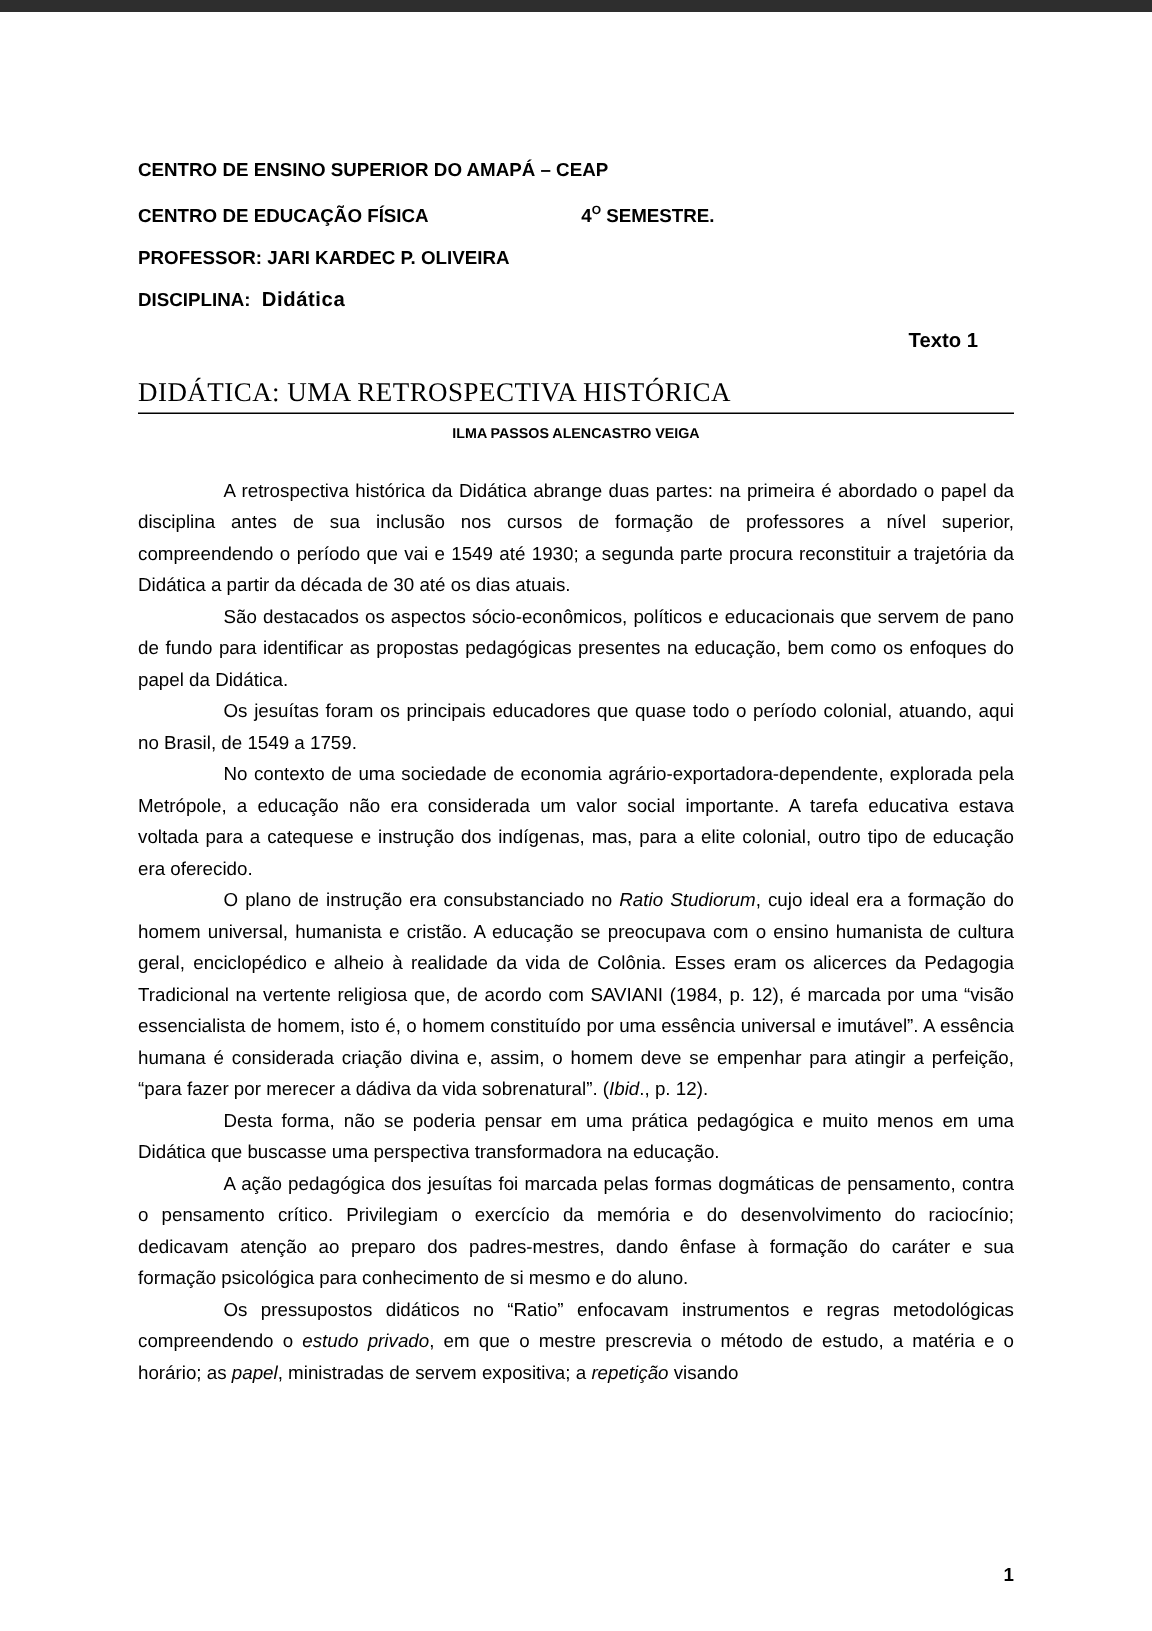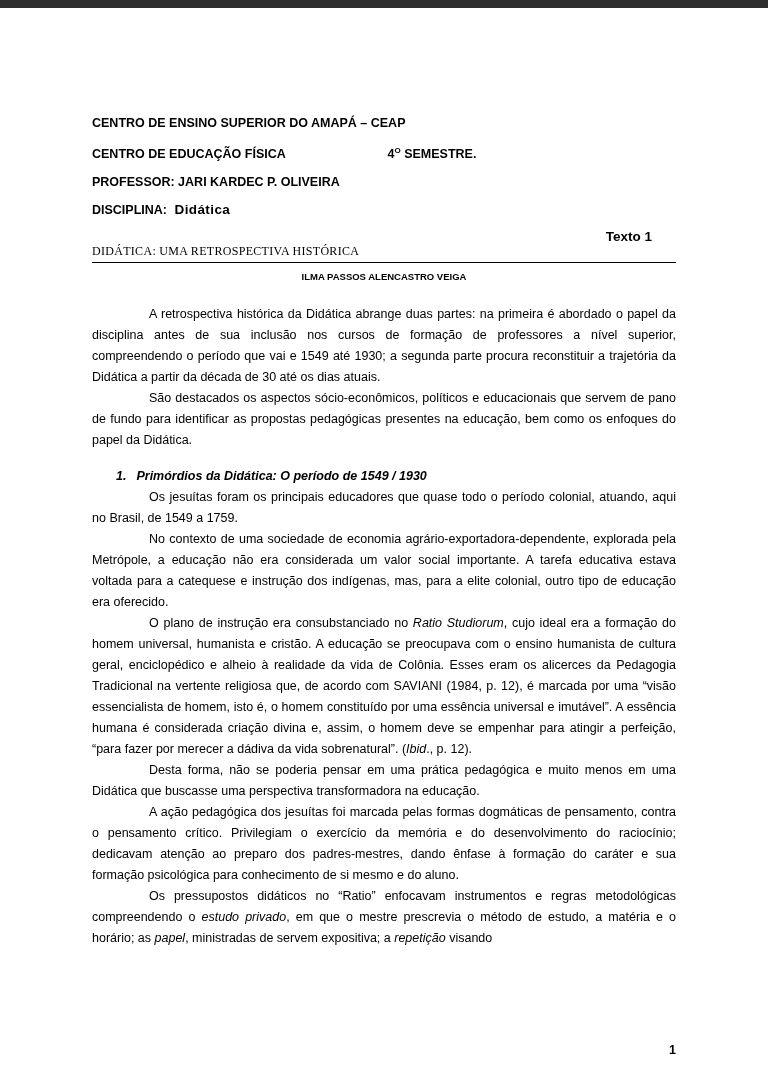--- a/index.html
+++ b/index.html
@@ -15,21 +15,21 @@
   }
   .top-bar {
     position: absolute;
     top: 0; left: 0;
     width: 100%;
     height: 8px;
     background: #2e2e2e;
   }
   .content {
     position: absolute;
-    top: 12px;
+    top: 2px;
     left: 92px;
     width: 584px;
     padding-top: 102px;
   }
   .hline {
     margin: 0 0 10px 0;
     font-weight: bold;
     font-size: 12.5px;
     line-height: 18px;
     white-space: nowrap;
@@ -42,25 +42,25 @@
     margin-left: 4px;
   }
   .texto-label {
     text-align: right;
     font-weight: bold;
     font-size: 13.5px;
     padding-right: 24px;
   }
   .doc-title {
     font-family: "Liberation Serif", serif;
-    font-size: 12px;
+    font-size: 18px;
     letter-spacing: 0.3px;
     border-bottom: 1.5px solid #000;
     padding-bottom: 3px;
-    margin-top: 0;
+    margin-top: 17px;
   }
   .author {
     text-align: center;
     font-weight: bold;
     font-size: 9.5px;
     margin-top: 8px;
   }
   .doc-body {
     margin-top: 22px;
     font-size: 12.5px;
@@ -106,23 +106,20 @@
     </div>
 
     <div class="texto-label">Texto 1</div>
     <div class="doc-title">DIDÁTICA: UMA RETROSPECTIVA HISTÓRICA</div>
     <div class="author">ILMA PASSOS ALENCASTRO VEIGA</div>
 
     <div class="doc-body">
       <p class="para"><span>A retrospectiva histórica da Didática abrange duas partes: na primeira é abordado o papel da disciplina antes de sua inclusão nos cursos de formação de professores a nível superior, compreendendo o período que vai e 1549 até 1930; a segunda parte procura reconstituir a trajetória da Didática a partir da década de 30 até os dias atuais.</span></p>
       <p class="para"><span>São destacados os aspectos sócio-econômicos, políticos e educacionais que servem de pano de fundo para identificar as propostas pedagógicas presentes na educação, bem como os enfoques do papel da Didática.</span></p>
 
-      <p class="section-heading">
-        <span class="sh-num">1.</span><span class="sh-text">Primórdios da Didática: O período de 1549 / 1930</span>
-      </p>
 
       <p class="para"><span>Os jesuítas foram os principais educadores que quase todo o período colonial, atuando, aqui no Brasil, de 1549 a 1759.</span></p>
       <p class="para"><span>No contexto de uma sociedade de economia agrário-exportadora-dependente, explorada pela Metrópole, a educação não era considerada um valor social importante. A tarefa educativa estava voltada para a catequese e instrução dos indígenas, mas, para a elite colonial, outro tipo de educação era oferecido.</span></p>
       <p class="para"><span>O plano de instrução era consubstanciado no </span><em>Ratio Studiorum</em><span>, cujo ideal era a formação do homem universal, humanista e cristão. A educação se preocupava com o ensino humanista de cultura geral, enciclopédico e alheio à realidade da vida de Colônia. Esses eram os alicerces da Pedagogia Tradicional na vertente religiosa que, de acordo com SAVIANI (1984, p. 12), é marcada por uma “visão essencialista de homem, isto é, o homem constituído por uma essência universal e imutável”. A essência humana é considerada criação divina e, assim, o homem deve se empenhar para atingir a perfeição, “para fazer por merecer a dádiva da vida sobrenatural”. (</span><em>Ibid</em><span>., p. 12).</span></p>
       <p class="para"><span>Desta forma, não se poderia pensar em uma prática pedagógica e muito menos em uma Didática que buscasse uma perspectiva transformadora na educação.</span></p>
       <p class="para"><span>A ação pedagógica dos jesuítas foi marcada pelas formas dogmáticas de pensamento, contra o pensamento crítico. Privilegiam o exercício da memória e do desenvolvimento do raciocínio; dedicavam atenção ao preparo dos padres-mestres, dando ênfase à formação do caráter e sua formação psicológica para conhecimento de si mesmo e do aluno.</span></p>
       <p class="para"><span>Os pressupostos didáticos no “Ratio” enfocavam instrumentos e regras metodológicas compreendendo o </span><em>estudo privado</em><span>, em que o mestre prescrevia o método de estudo, a matéria e o horário; as </span><em>papel</em><span>, ministradas de servem expositiva; a </span><em>repetição</em><span> visando</span></p>
     </div>
   </div>
 

